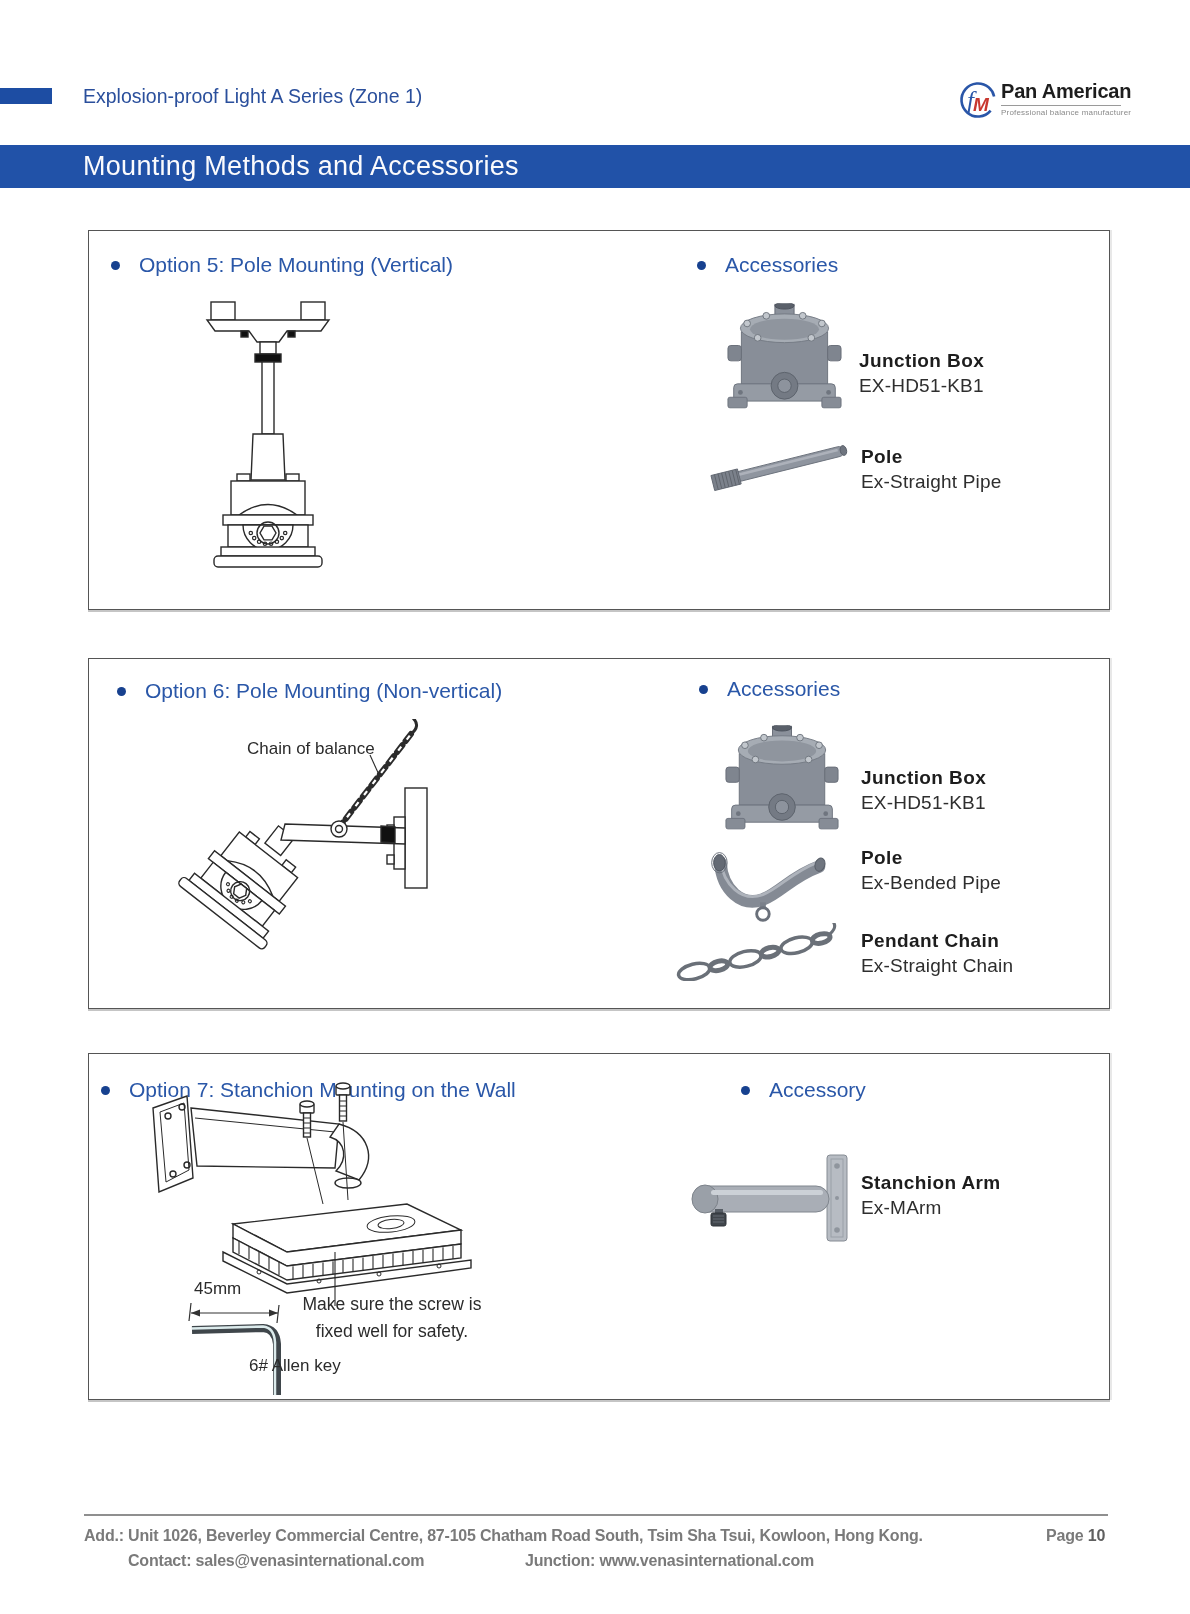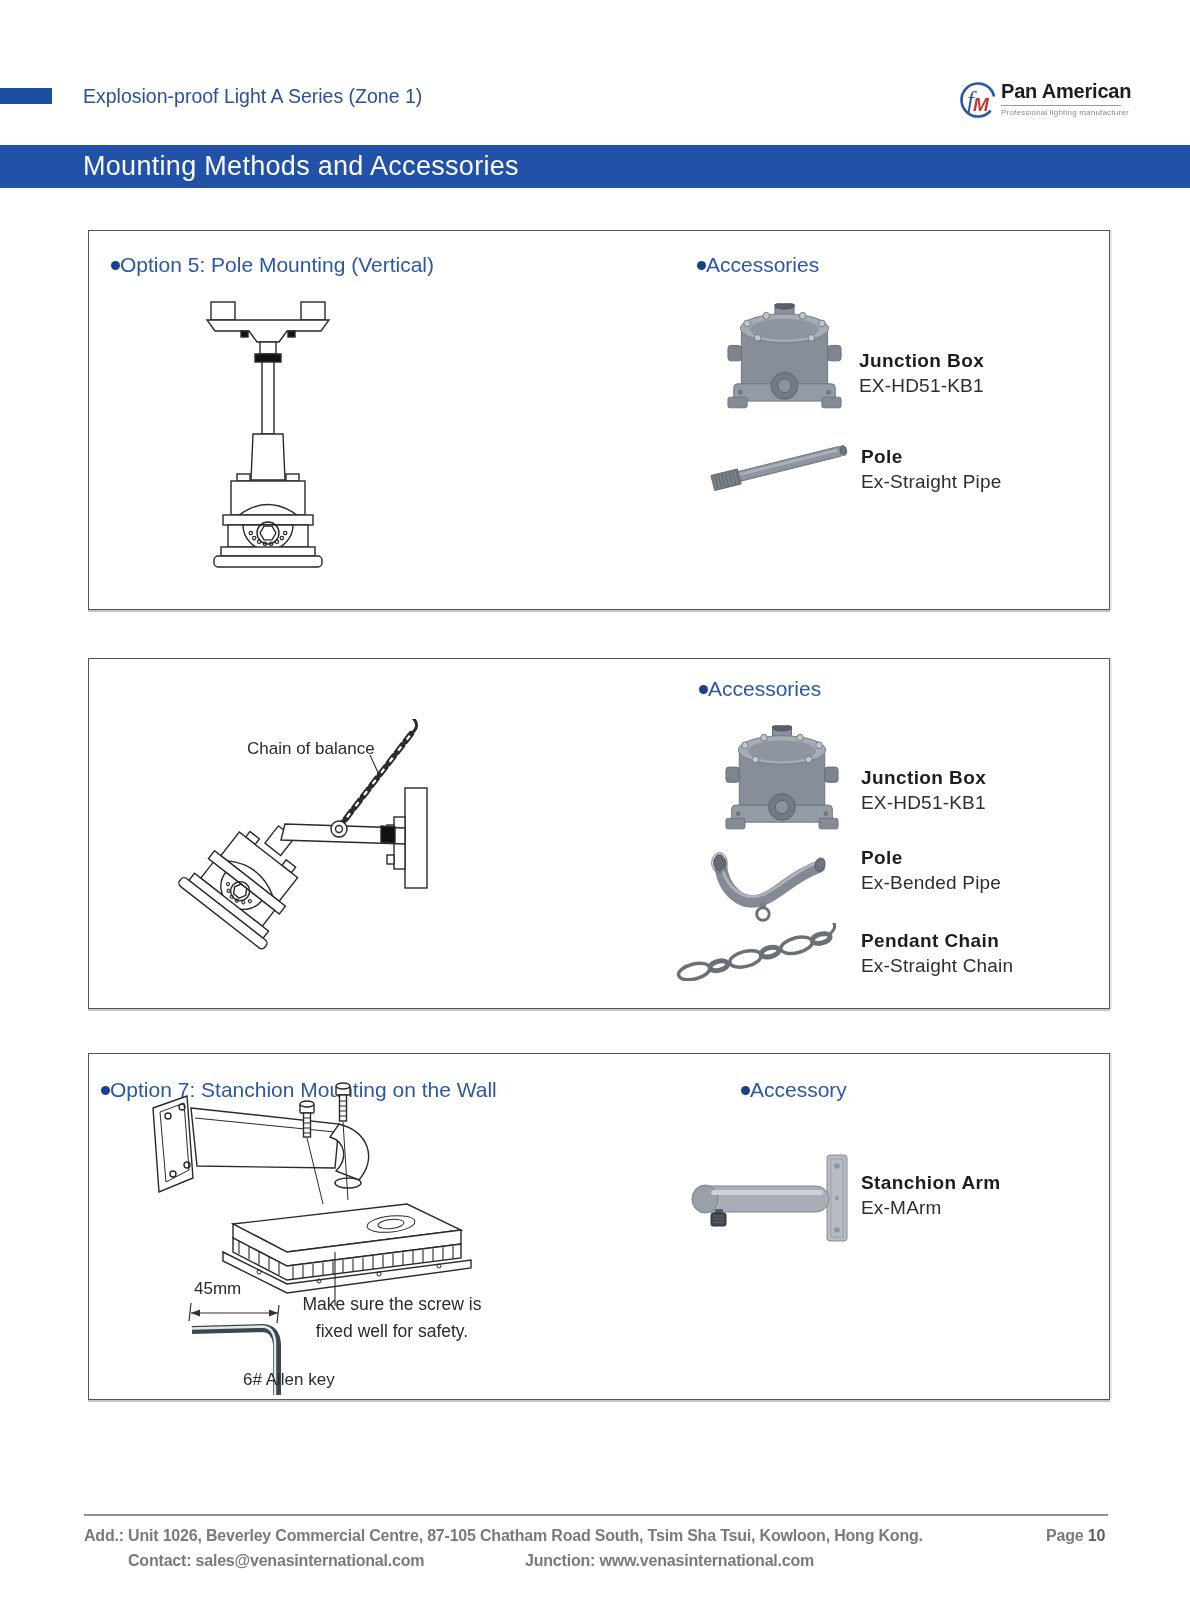--- a/index.html
+++ b/index.html
@@ -17,21 +17,21 @@
   .brand-name{font-size:20px;font-weight:bold;color:#1d1d1d;letter-spacing:-.2px;white-space:nowrap;}
   .brand-rule{border-top:1px solid #9a9a9a;margin-top:2px;}
   .brand-tagline{font-size:8px;color:#8a8a8a;margin-top:2px;white-space:nowrap;letter-spacing:.2px;}
   .logo-mark{left:958px;top:79px;}
   
   .panel{left:88px;width:1020px;background:#fff;border:1.5px solid #555;
          box-shadow:0 2px 0 rgba(150,150,150,.55),2px 0 0 rgba(180,180,180,.3);}
   .panel1{top:230px;height:378px;}
   .panel2{top:658px;height:349px;}
   .panel3{top:1053px;height:345px;}
-  .opt-title{display:flex;align-items:center;gap:0;color:#2a57a8;font-size:21px;white-space:nowrap;}
+  .opt-title{display:flex;align-items:center;gap:19px;color:#2a57a8;font-size:21px;white-space:nowrap;}
   .dot{width:9px;height:9px;border-radius:50%;background:#17418f;flex:0 0 auto;}
   .item-name{font-size:19px;font-weight:bold;color:#1d1d1d;letter-spacing:.4px;white-space:nowrap;}
   .item-model{font-size:19px;color:#2e2e2e;margin-top:3px;white-space:nowrap;letter-spacing:.2px;}
   .diag-label{font-size:17px;color:#2b2b2b;white-space:nowrap;}
   .note{width:252px;text-align:center;font-size:17.5px;color:#2b2b2b;line-height:27px;}
   .small-label{font-size:17px;color:#2b2b2b;white-space:nowrap;}
   
   .footer-line{left:84px;top:1514px;width:1024px;border-top:2px solid #8f8f8f;}
   .footer-text{font-size:16px;font-weight:bold;color:#7a7a7a;letter-spacing:-.2px;white-space:nowrap;}
   .page-num{color:#5f5f5f;}
@@ -71,21 +71,21 @@
 <div class="abs logo-mark">
   <svg width="40" height="42" viewBox="0 0 40 42">
     <circle cx="20" cy="21" r="16.5" fill="none" stroke="#2a56a8" stroke-width="2.6" stroke-dasharray="88 16" transform="rotate(40 20 21)"></circle>
     <text x="9" y="30" font-size="25" font-style="italic" font-family="Liberation Serif, serif" fill="#2a56a8">f</text>
     <text x="15" y="32" font-size="19" font-weight="bold" font-style="italic" font-family="Liberation Sans, sans-serif" fill="#c8372f">M</text>
   </svg>
 </div>
 <div class="abs brand">
   <div class="brand-name">Pan American</div>
   <div class="brand-rule"></div>
-  <div class="brand-tagline">Professional lighting manufacturer</div>
+  <div class="brand-tagline">Professional balance manufacturer</div>
 </div>
 
 <div class="abs band">
   <div class="abs band-title">Mounting Methods and Accessories</div>
 </div>
 
 <div class="abs panel panel1">
   <div class="abs opt-title" style="left:22px;top:22px;">
     <span class="dot"></span>
     <span>Option 5: Pole Mounting (Vertical)</span>
@@ -145,20 +145,24 @@
       <ellipse cx="154" cy="31.5" rx="3.5" ry="5.5" fill="#6f757f" stroke="#565c66"></ellipse>
     </g>
   </svg>
   <div class="abs" style="left:772px;top:215px;">
     <div class="item-name">Pole</div>
     <div class="item-model">Ex-Straight Pipe</div>
   </div>
 </div>
 
 <div class="abs panel panel2">
+  <div class="abs opt-title" style="left:28px;top:20px;">
+    <span class="dot"></span>
+    <span>Option 6: Pole Mounting (Non-vertical)</span>
+  </div>
   <div class="abs opt-title" style="left:610px;top:18px;">
     <span class="dot"></span>
     <span>Accessories</span>
   </div>
 
   <div class="abs diag-label" style="left:158px;top:80px;">Chain of balance</div>
 
   <svg class="abs" style="left:60px;top:60px;" width="300" height="285" viewBox="0 0 300 285" fill="#fff" stroke="#2a2a2a" stroke-width="1.4">
     <line x1="221" y1="36" x2="231" y2="58" stroke-width="1.1"></line>
 
@@ -314,21 +318,21 @@
     <line x1="14" y1="15" x2="101" y2="15" stroke="#333" stroke-width="1.2"></line>
     <polygon points="14,15 23,11.5 23,18.5" fill="#333"></polygon>
     <polygon points="101,15 92,11.5 92,18.5" fill="#333"></polygon>
     <path d="M15,32 L86,30 Q99,31 100,46 L100,97" stroke="#3f464b" stroke-width="8" fill="none" stroke-linejoin="round"></path>
     <path d="M15,30.5 L86,28.5 Q97,29.5 98,44 L98,97" stroke="#dcebec" stroke-width="2.5" fill="none"></path>
   </svg>
   <div class="abs note" style="left:177px;top:237px;">
     <div>Make sure the screw is</div>
     <div>fixed well for safety.</div>
   </div>
-  <div class="abs small-label" style="left:154px;top:302px;margin-top:14px;">6# Allen key</div>
+  <div class="abs small-label" style="left:160px;top:302px;">6# Allen key</div>
 </div>
 
 <div class="abs footer-line"></div>
 <div class="abs footer-text" style="left:84px;top:1527px;">Add.: Unit 1026, Beverley Commercial Centre, 87-105 Chatham Road South, Tsim Sha Tsui, Kowloon, Hong Kong.</div>
 <div class="abs footer-text" style="left:1046px;top:1527px;">
   <span>Page</span>
   <span class="page-num">10</span>
 </div>
 <div class="abs footer-text" style="left:84px;top:1552px;margin-left:44px;">Contact: sales@venasinternational.com</div>
 <div class="abs footer-text" style="left:525px;top:1552px;">Junction: www.venasinternational.com</div>

